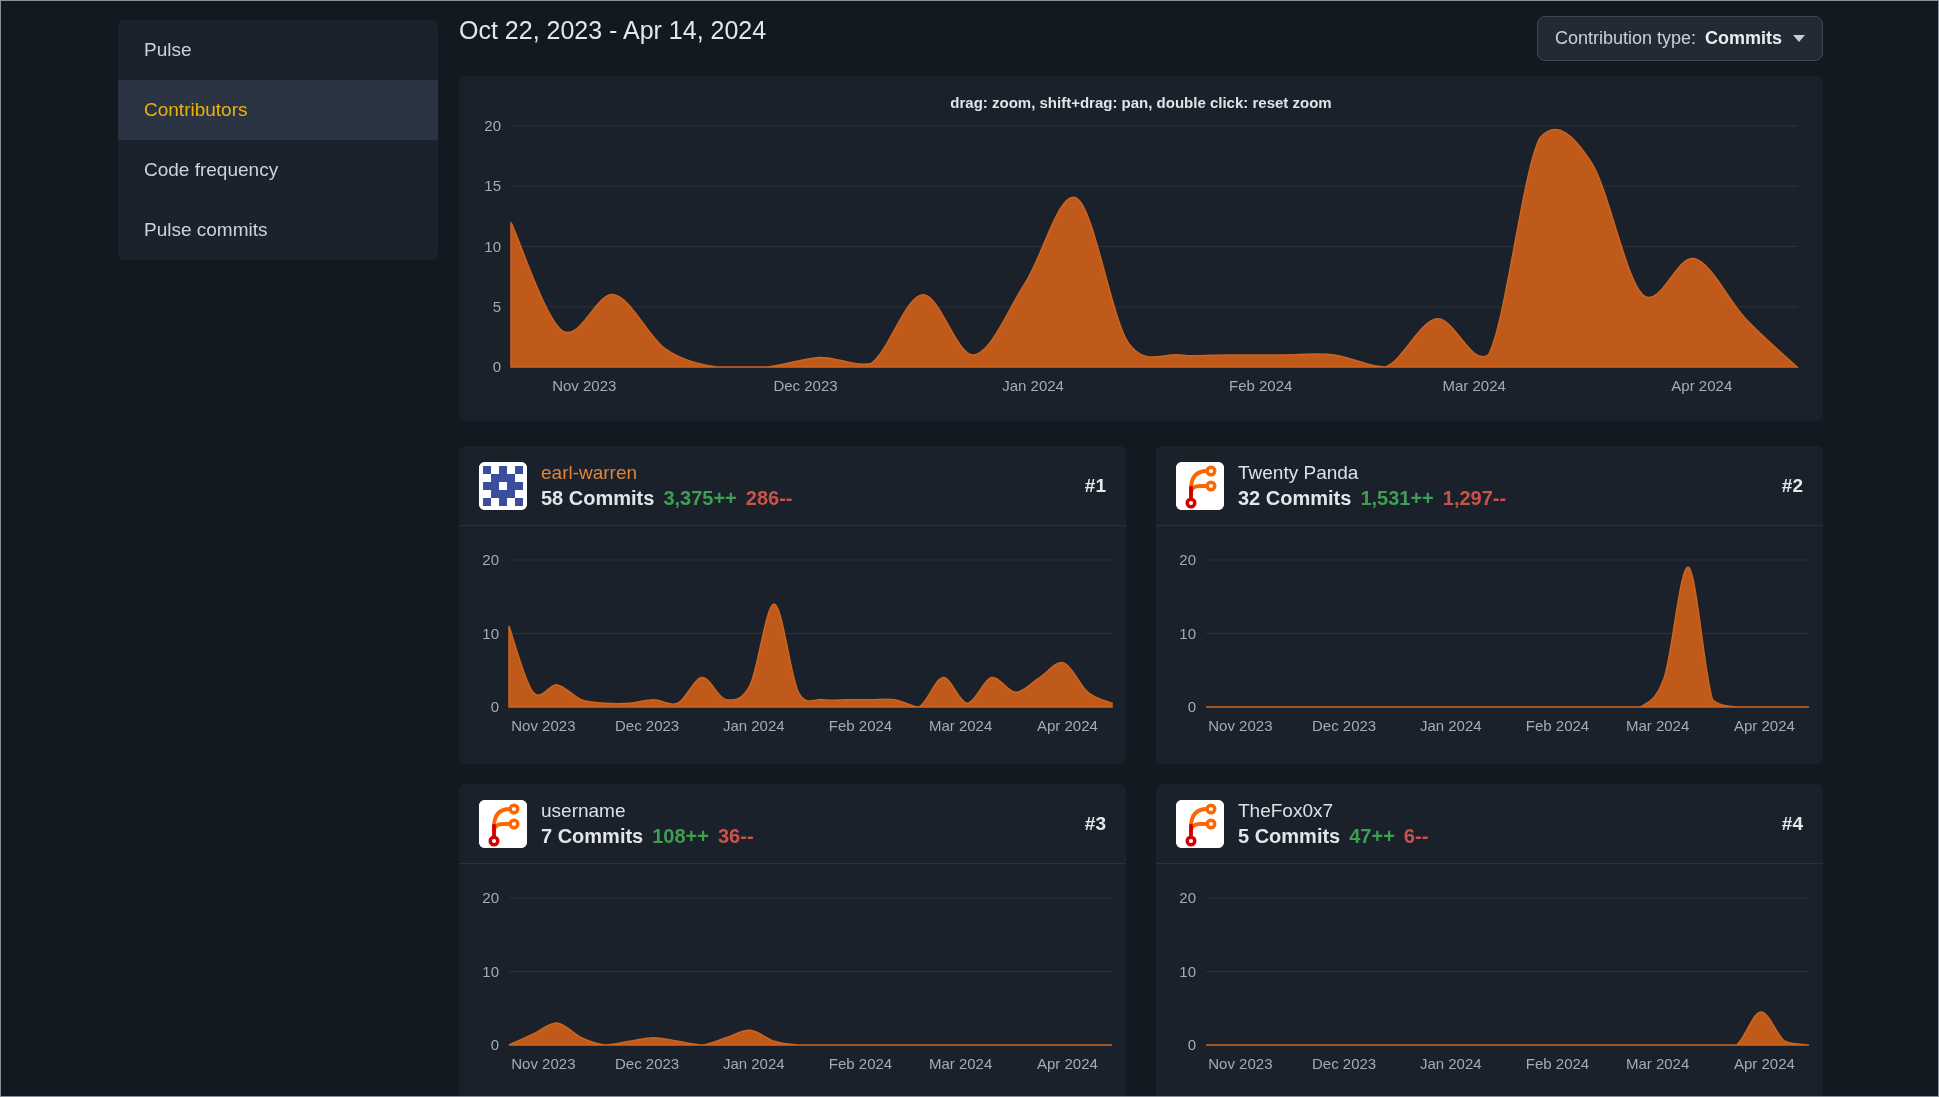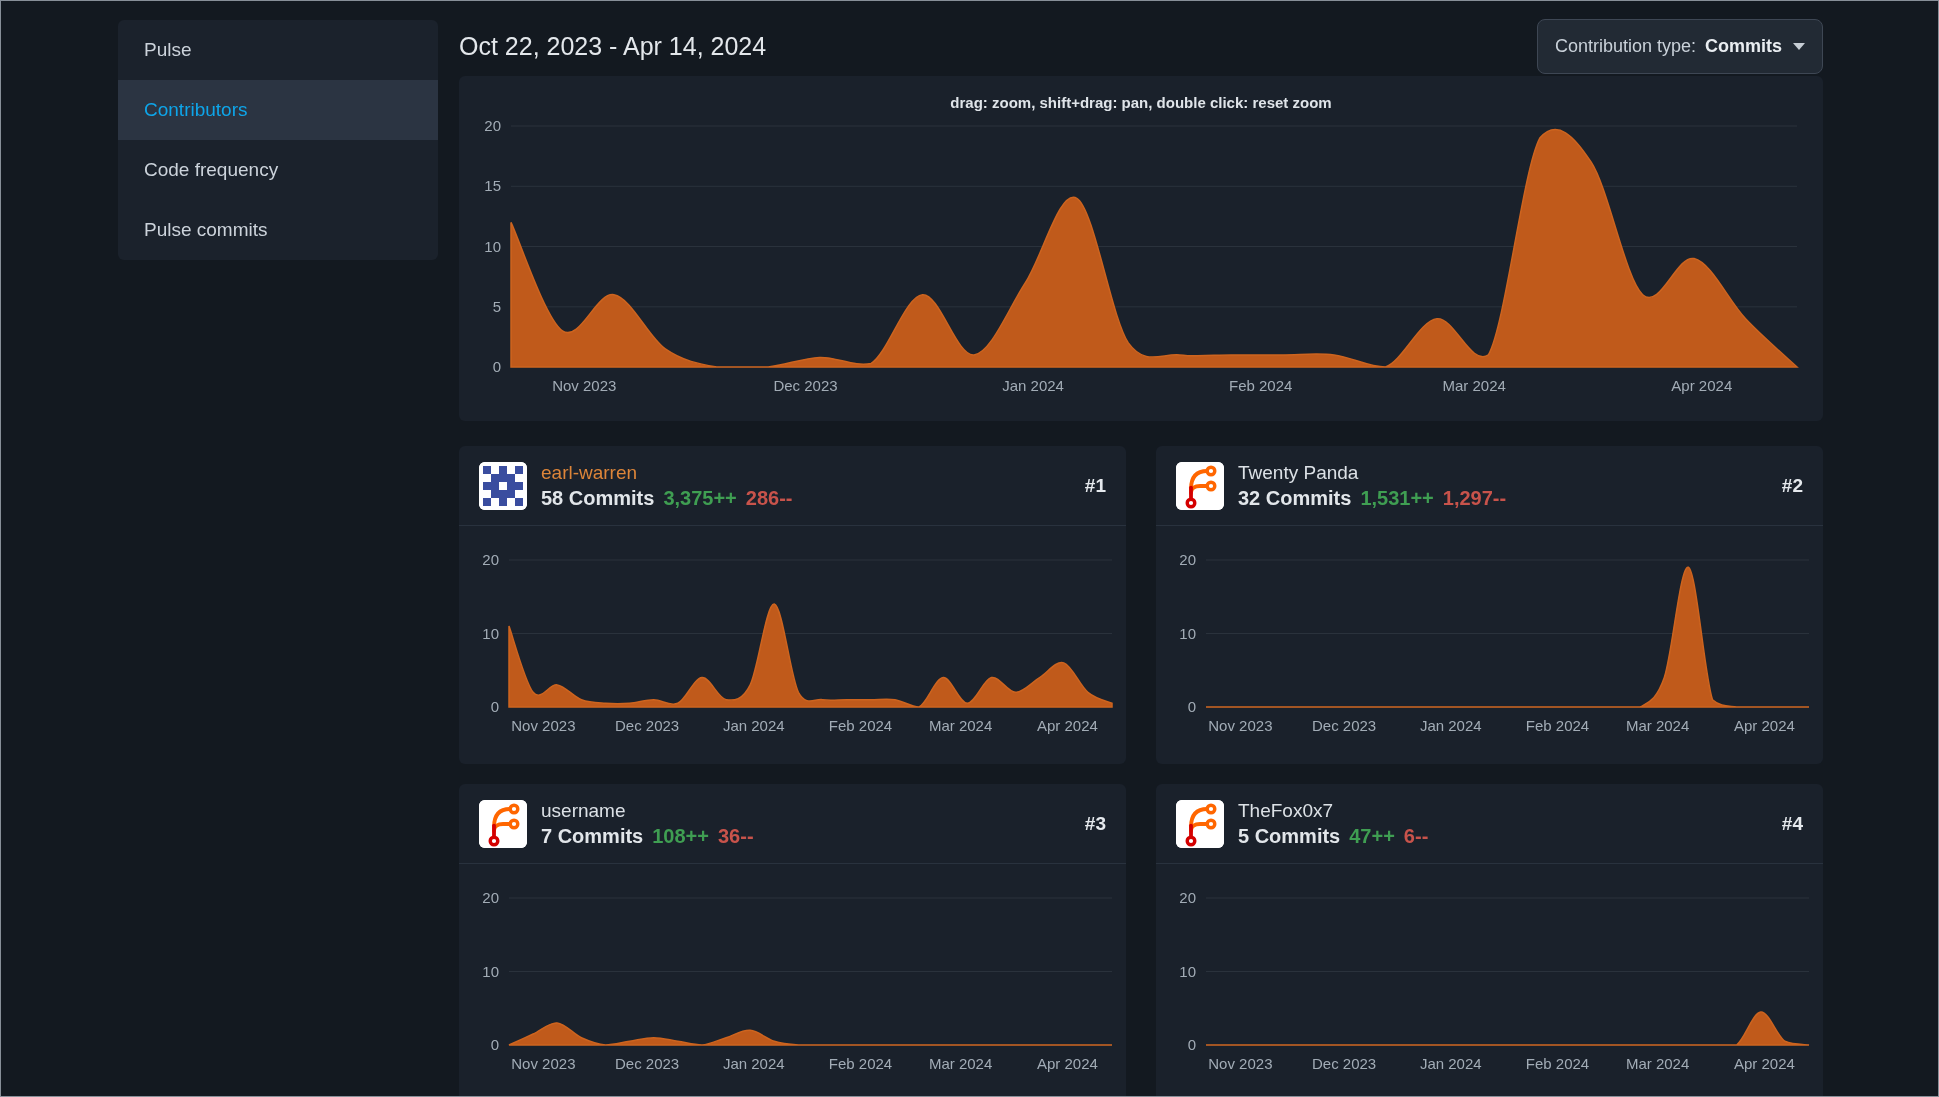--- a/index.html
+++ b/index.html
@@ -12,27 +12,27 @@
   }
   *{box-sizing:border-box}
   html,body{margin:0;padding:0;background:#000;}
   body{font-family:"Liberation Sans","DejaVu Sans",sans-serif;}
   .screen{width:1939px;height:1097px;background:var(--page-bg);border:1px solid var(--screen-border);
           overflow:hidden;display:flex;}
   
   .sidebar{width:458px;flex:none;padding:19px 0 0 117px;}
   .menu{width:320px;background:var(--menu-bg);border-radius:6px;overflow:hidden;}
   .menu-item{height:60px;line-height:60px;padding:0 26px;font-size:19px;color:#ccd3db;cursor:pointer;}
-  .menu-item.active{background:var(--menu-active-bg);color:#0ea5e9;}
+  .menu-item.active{background:var(--menu-active-bg);color:#eab308;}
   
   .main{flex:1;padding:15px 115px 0 0;min-width:0;}
-  .header-row{display:flex;justify-content:space-between;align-items:center;height:60px;}
+  .header-row{display:flex;justify-content:space-between;height:60px;}
   .page-title{margin:0;font-size:25px;font-weight:400;color:#e3e7eb;}
   .type-dropdown{display:flex;align-items:center;gap:9px;background:var(--dropdown-bg);
-      border:1px solid var(--dropdown-border);border-radius:8px;height:55px;padding:0 17px;
+      border:1px solid var(--dropdown-border);border-radius:8px;height:45px;padding:0 17px;
       font-size:18px;color:#c9d1d9;font-family:inherit;cursor:pointer;}
   .type-dropdown b{color:#e9edf1;font-weight:700;}
   .caret{width:0;height:0;border-left:6px solid transparent;border-right:6px solid transparent;
       border-top:7px solid #c6cdd4;margin-left:2px;}
   .card{background:var(--card-bg);border-radius:6px;}
   .main-chart-card{position:relative;height:345px;}
   .chart-hint{position:absolute;top:18px;left:0;right:0;text-align:center;font-size:15px;
       font-weight:700;color:#dfe4e9;z-index:2;}
   .main-chart{position:absolute;inset:0;}
   .cards{display:grid;grid-template-columns:1fr 1fr;column-gap:30px;row-gap:20px;margin-top:25px;}

